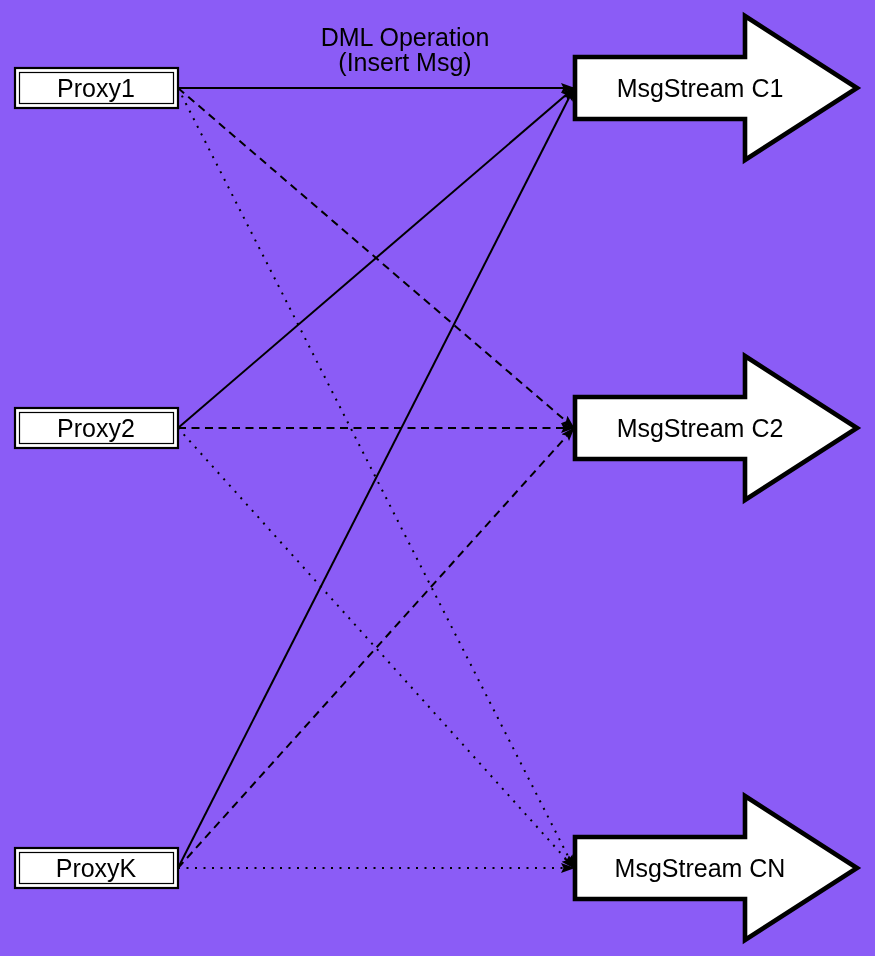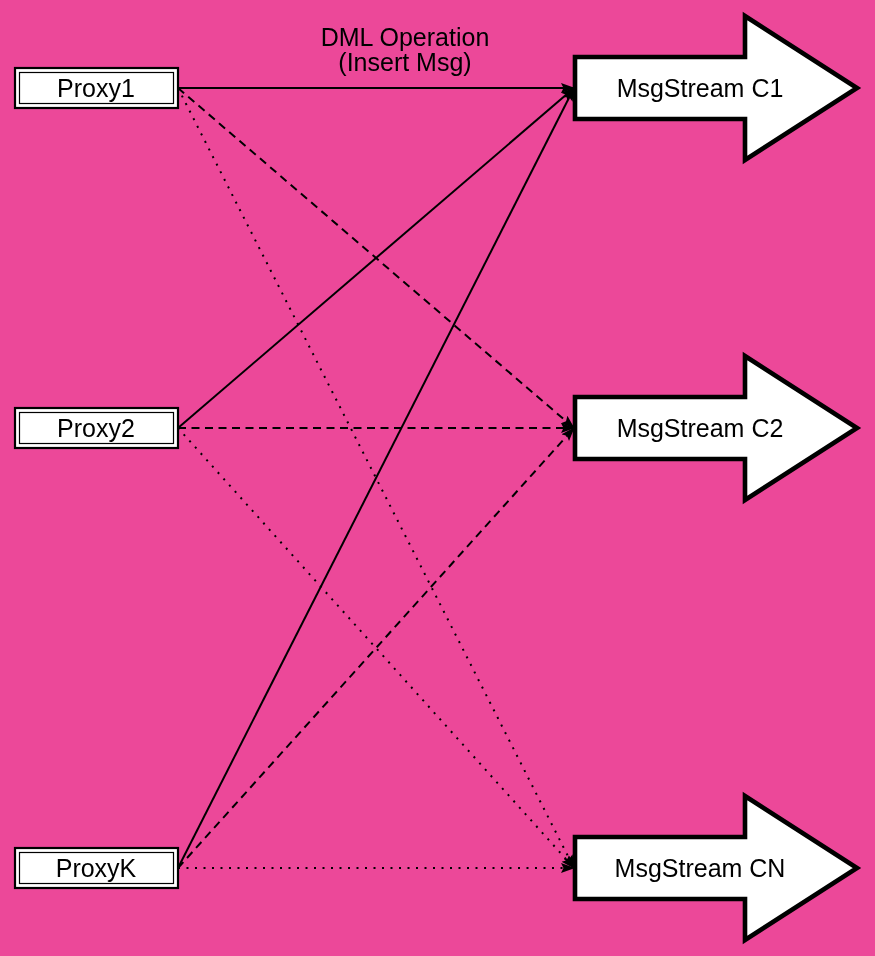--- a/index.html
+++ b/index.html
@@ -4,21 +4,21 @@
 <style>
   html, body {
     margin: 0;
     padding: 0;
     background: #ffffff;
   }
   .diagram {
     position: relative;
     width: 875px;
     height: 956px;
-    background: #ec4899;
+    background: #8b5cf6;
     overflow: hidden;
     font-family: "Liberation Sans", sans-serif;
   }
   svg {
     display: block;
   }
   text {
     font-family: "Liberation Sans", sans-serif;
     font-size: 25px;
     fill: #000000;

